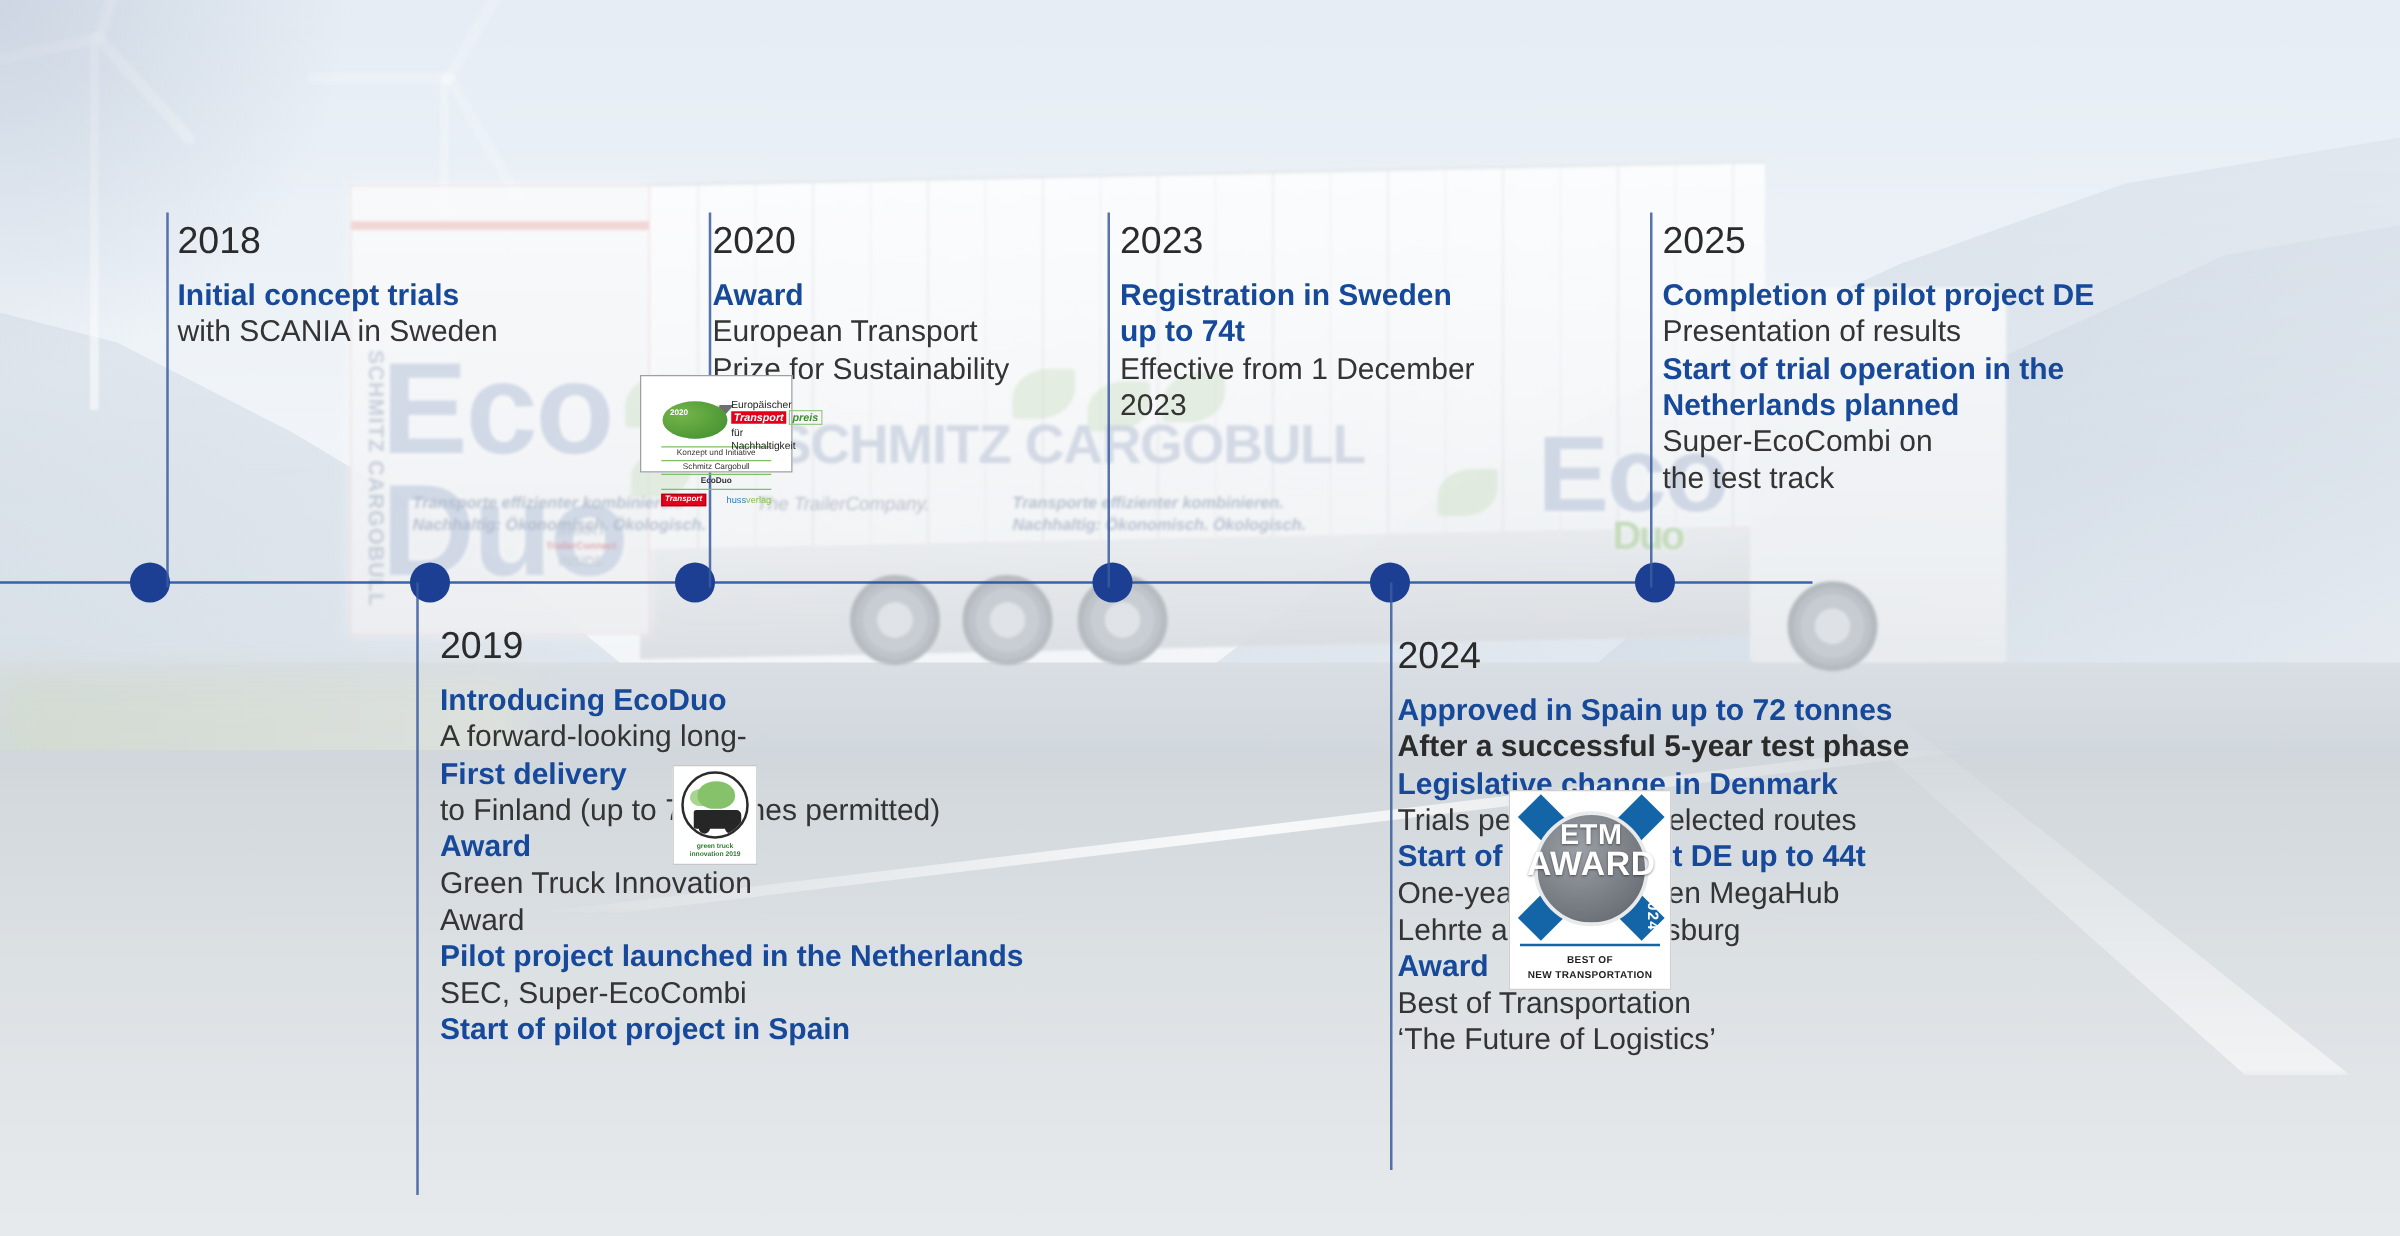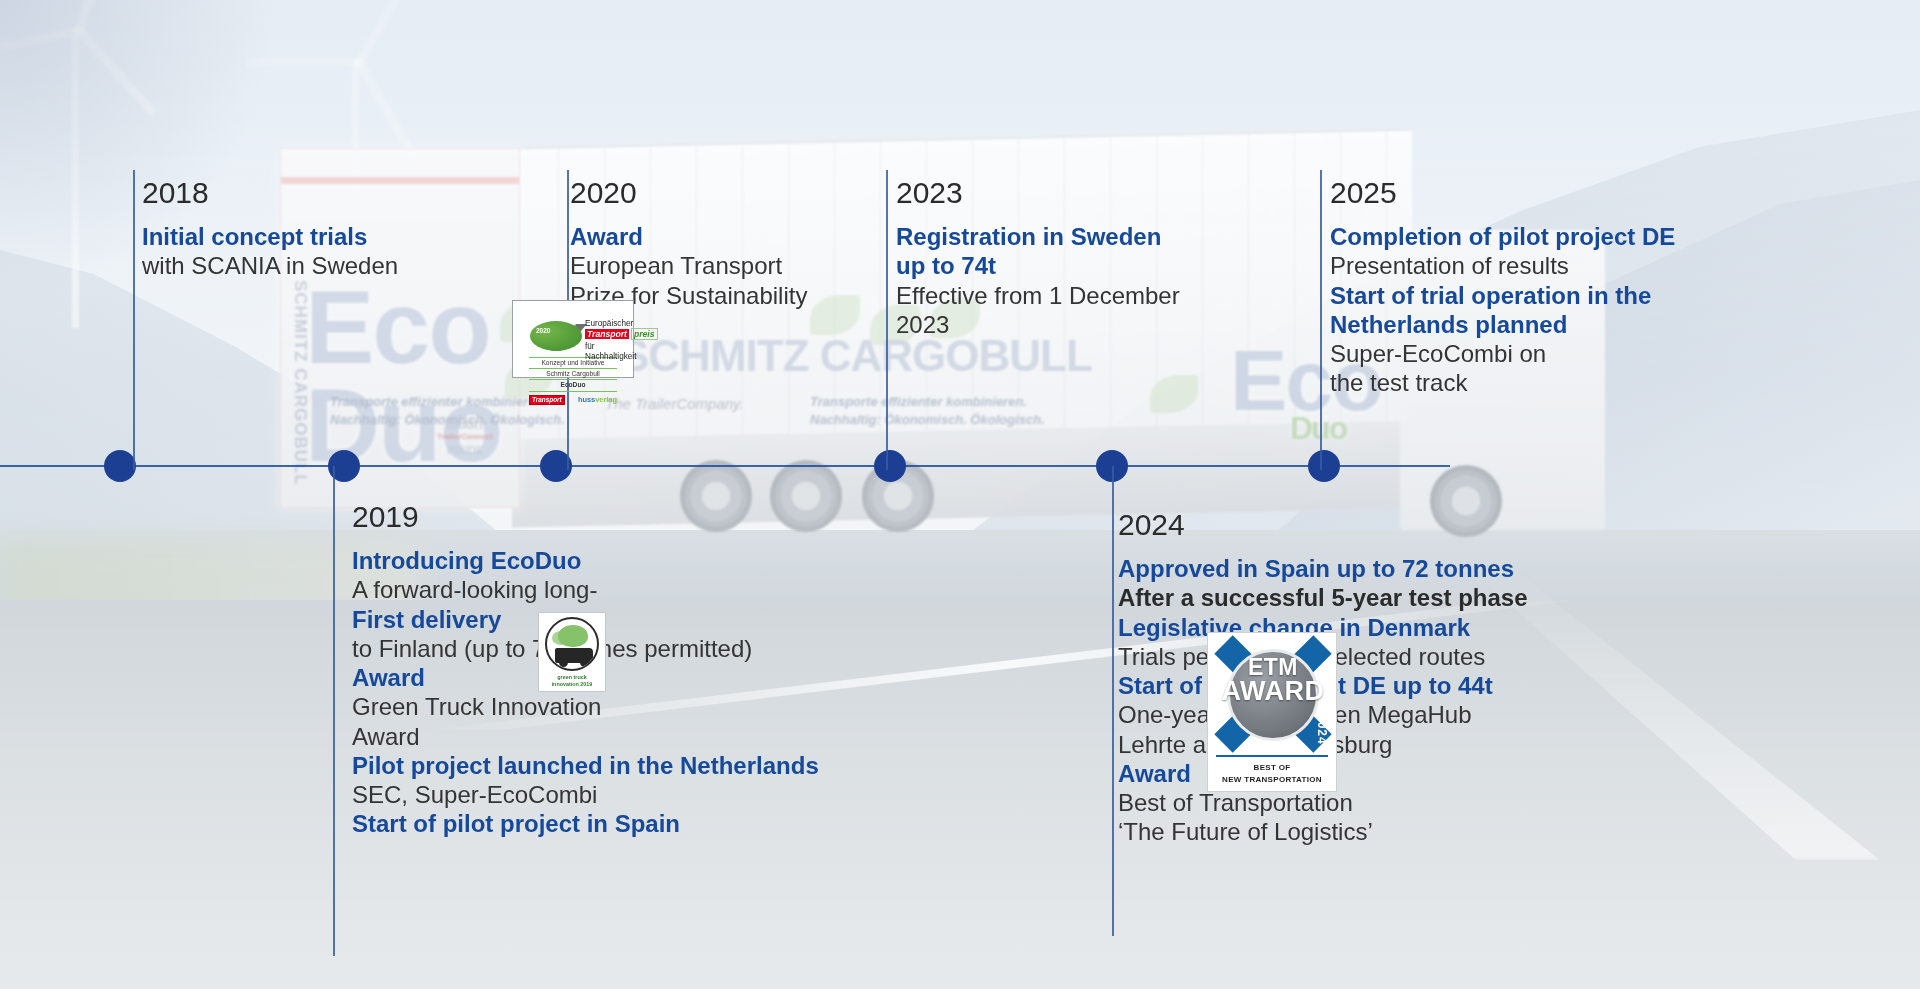--- a/index.html
+++ b/index.html
@@ -214,21 +214,21 @@
     border-bottom:1px solid #7fbf63; font-size:6.6px; padding:1px 0; color:#333;
   }
   .etp-rows div:last-child { font-weight:bold; }
   .etp-foot { position:relative; height:12px; margin-top:2px; }
   .etp-foot .tl {
     position:absolute; left:0; top:1px; background:#e2001a; color:#fff;
     font-size:6.4px; font-style:italic; font-weight:bold; padding:0 2px;
     border:1px solid #b00014;
   }
   .etp-foot .tr {
-    position:absolute; right:0; top:1px; font-size:7.4px; font-weight:bold;
+    position:absolute; right:0; top:1px; font-size:7.4px; font-weight:normal;
   }
   .etp-foot .tr u { color:#2b7ab8; text-decoration:none; }
   .etp-foot .tr s { color:#8cc04a; text-decoration:none; }
 
   .logo-gt {
     position:absolute; left:538px; top:612px; width:68px; height:80px;
     background:#fff; border:1px solid #c7c7c7;
     display:flex; flex-direction:column; align-items:center; justify-content:flex-start;
     padding-top:4px;
   }

